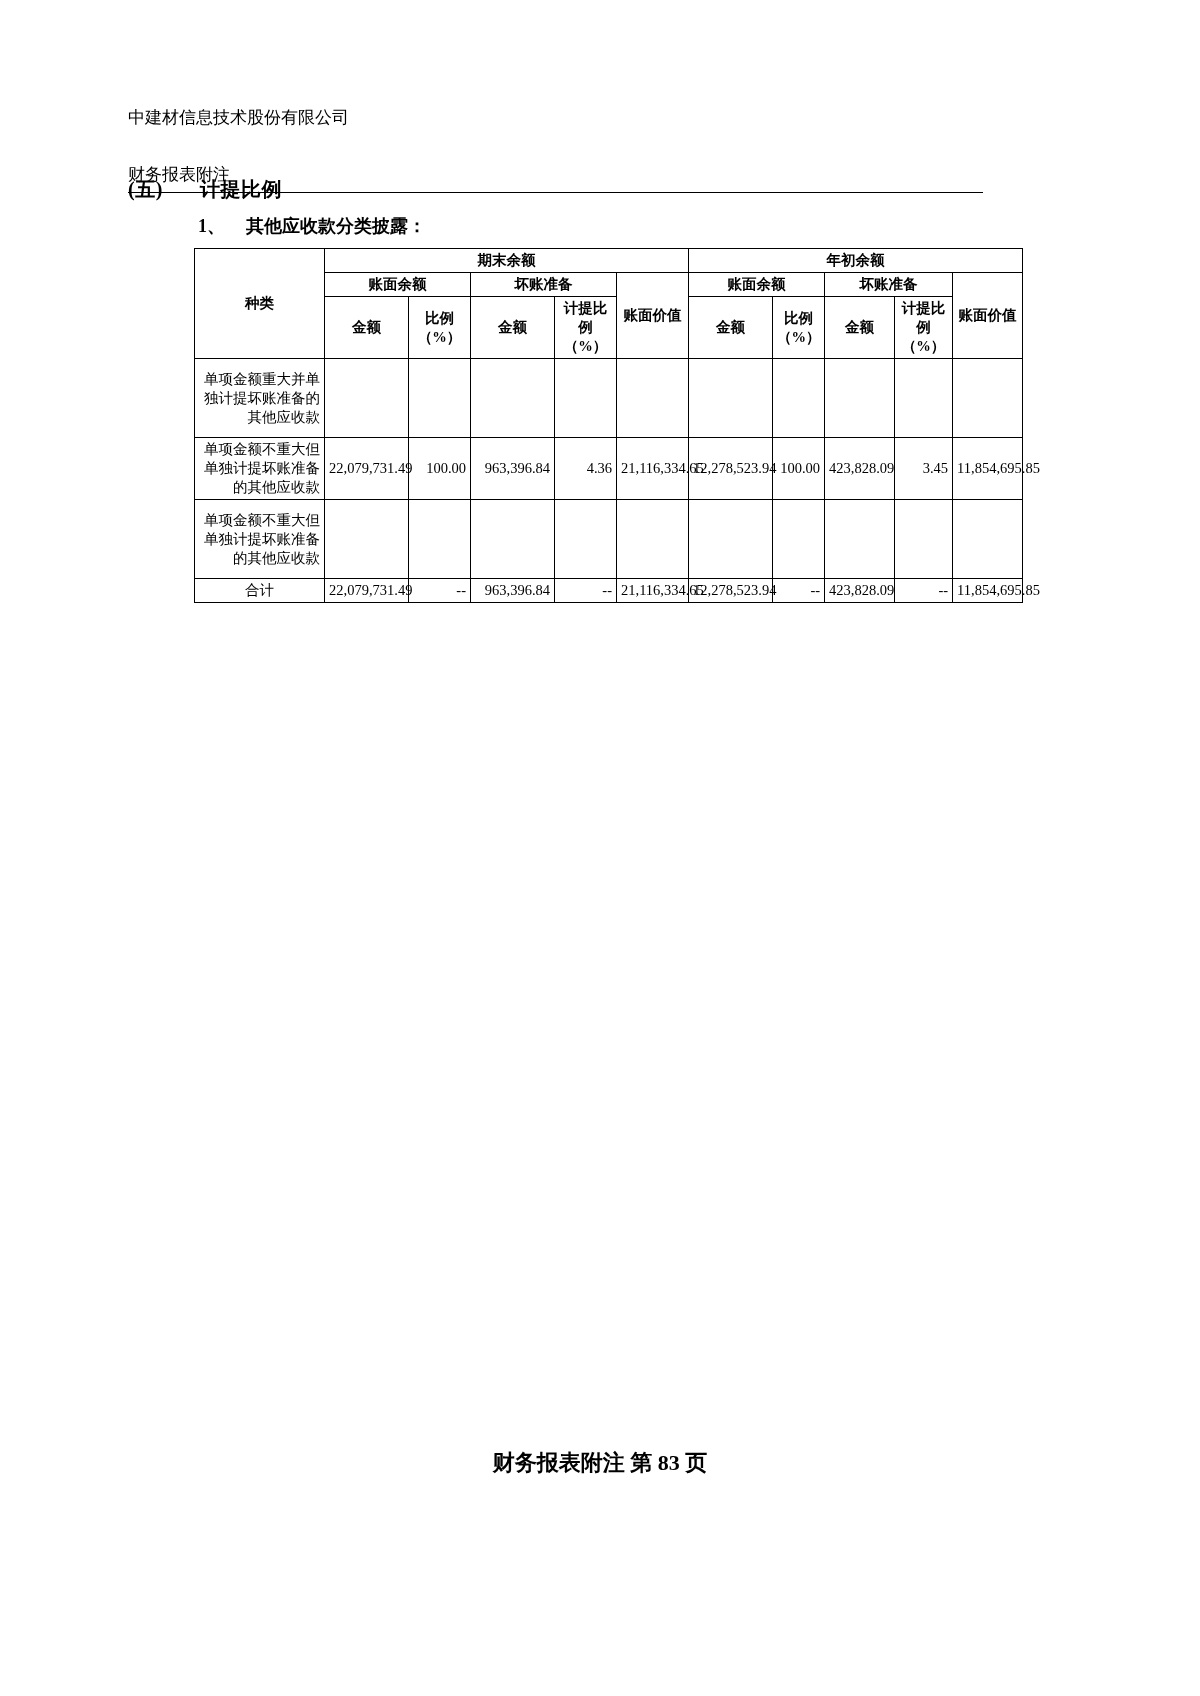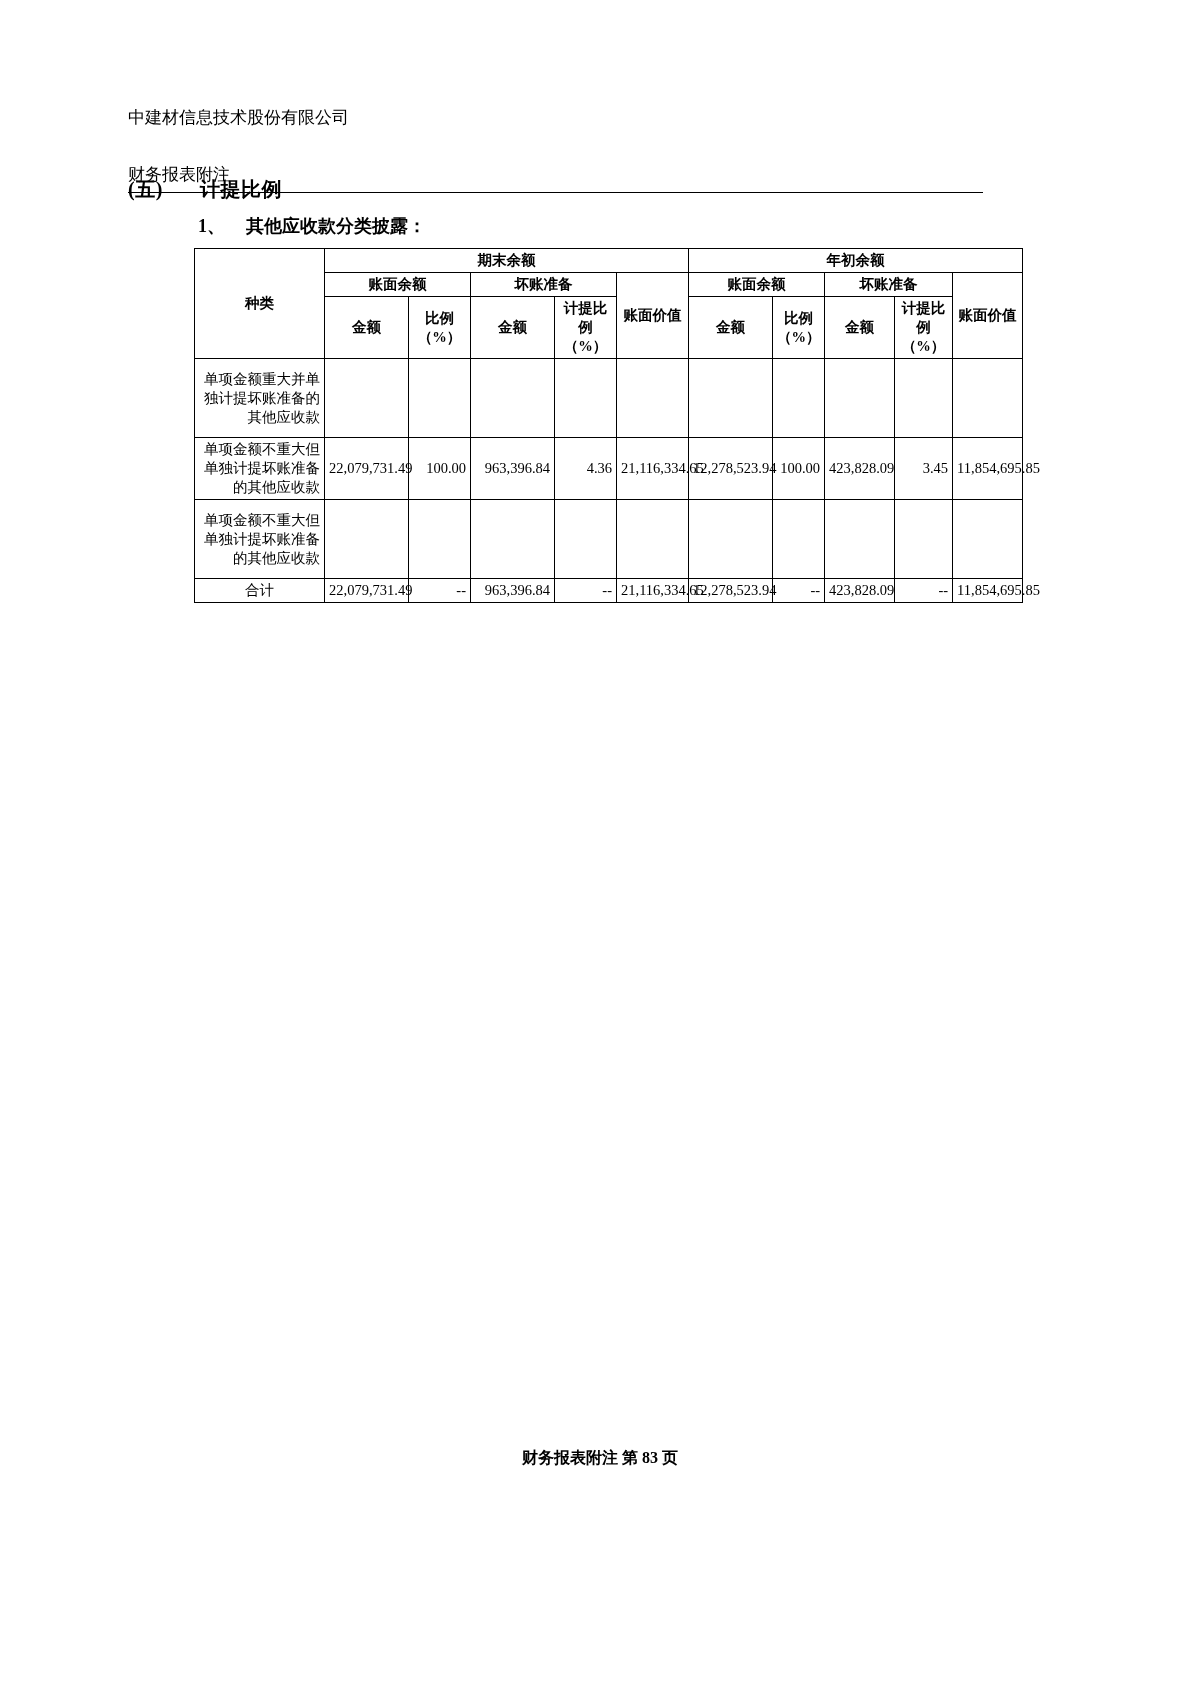--- a/index.html
+++ b/index.html
@@ -89,21 +89,21 @@
   }
   .ctr-cell { text-align: right; }
   .empty-row td { height: 74px; }
   .total-label { text-align: center; }
   .footer {
     position: absolute;
     left: 0;
     top: 1448px;
     width: 1200px;
     text-align: center;
-    font-size: 16px;
+    font-size: 22px;
     font-weight: bold;
   }
   .footer .pg { font-family: "Liberation Serif", serif; }
 </style>
 </head>
 <body>
 
 <div class="page">
 
   <div class="header">

